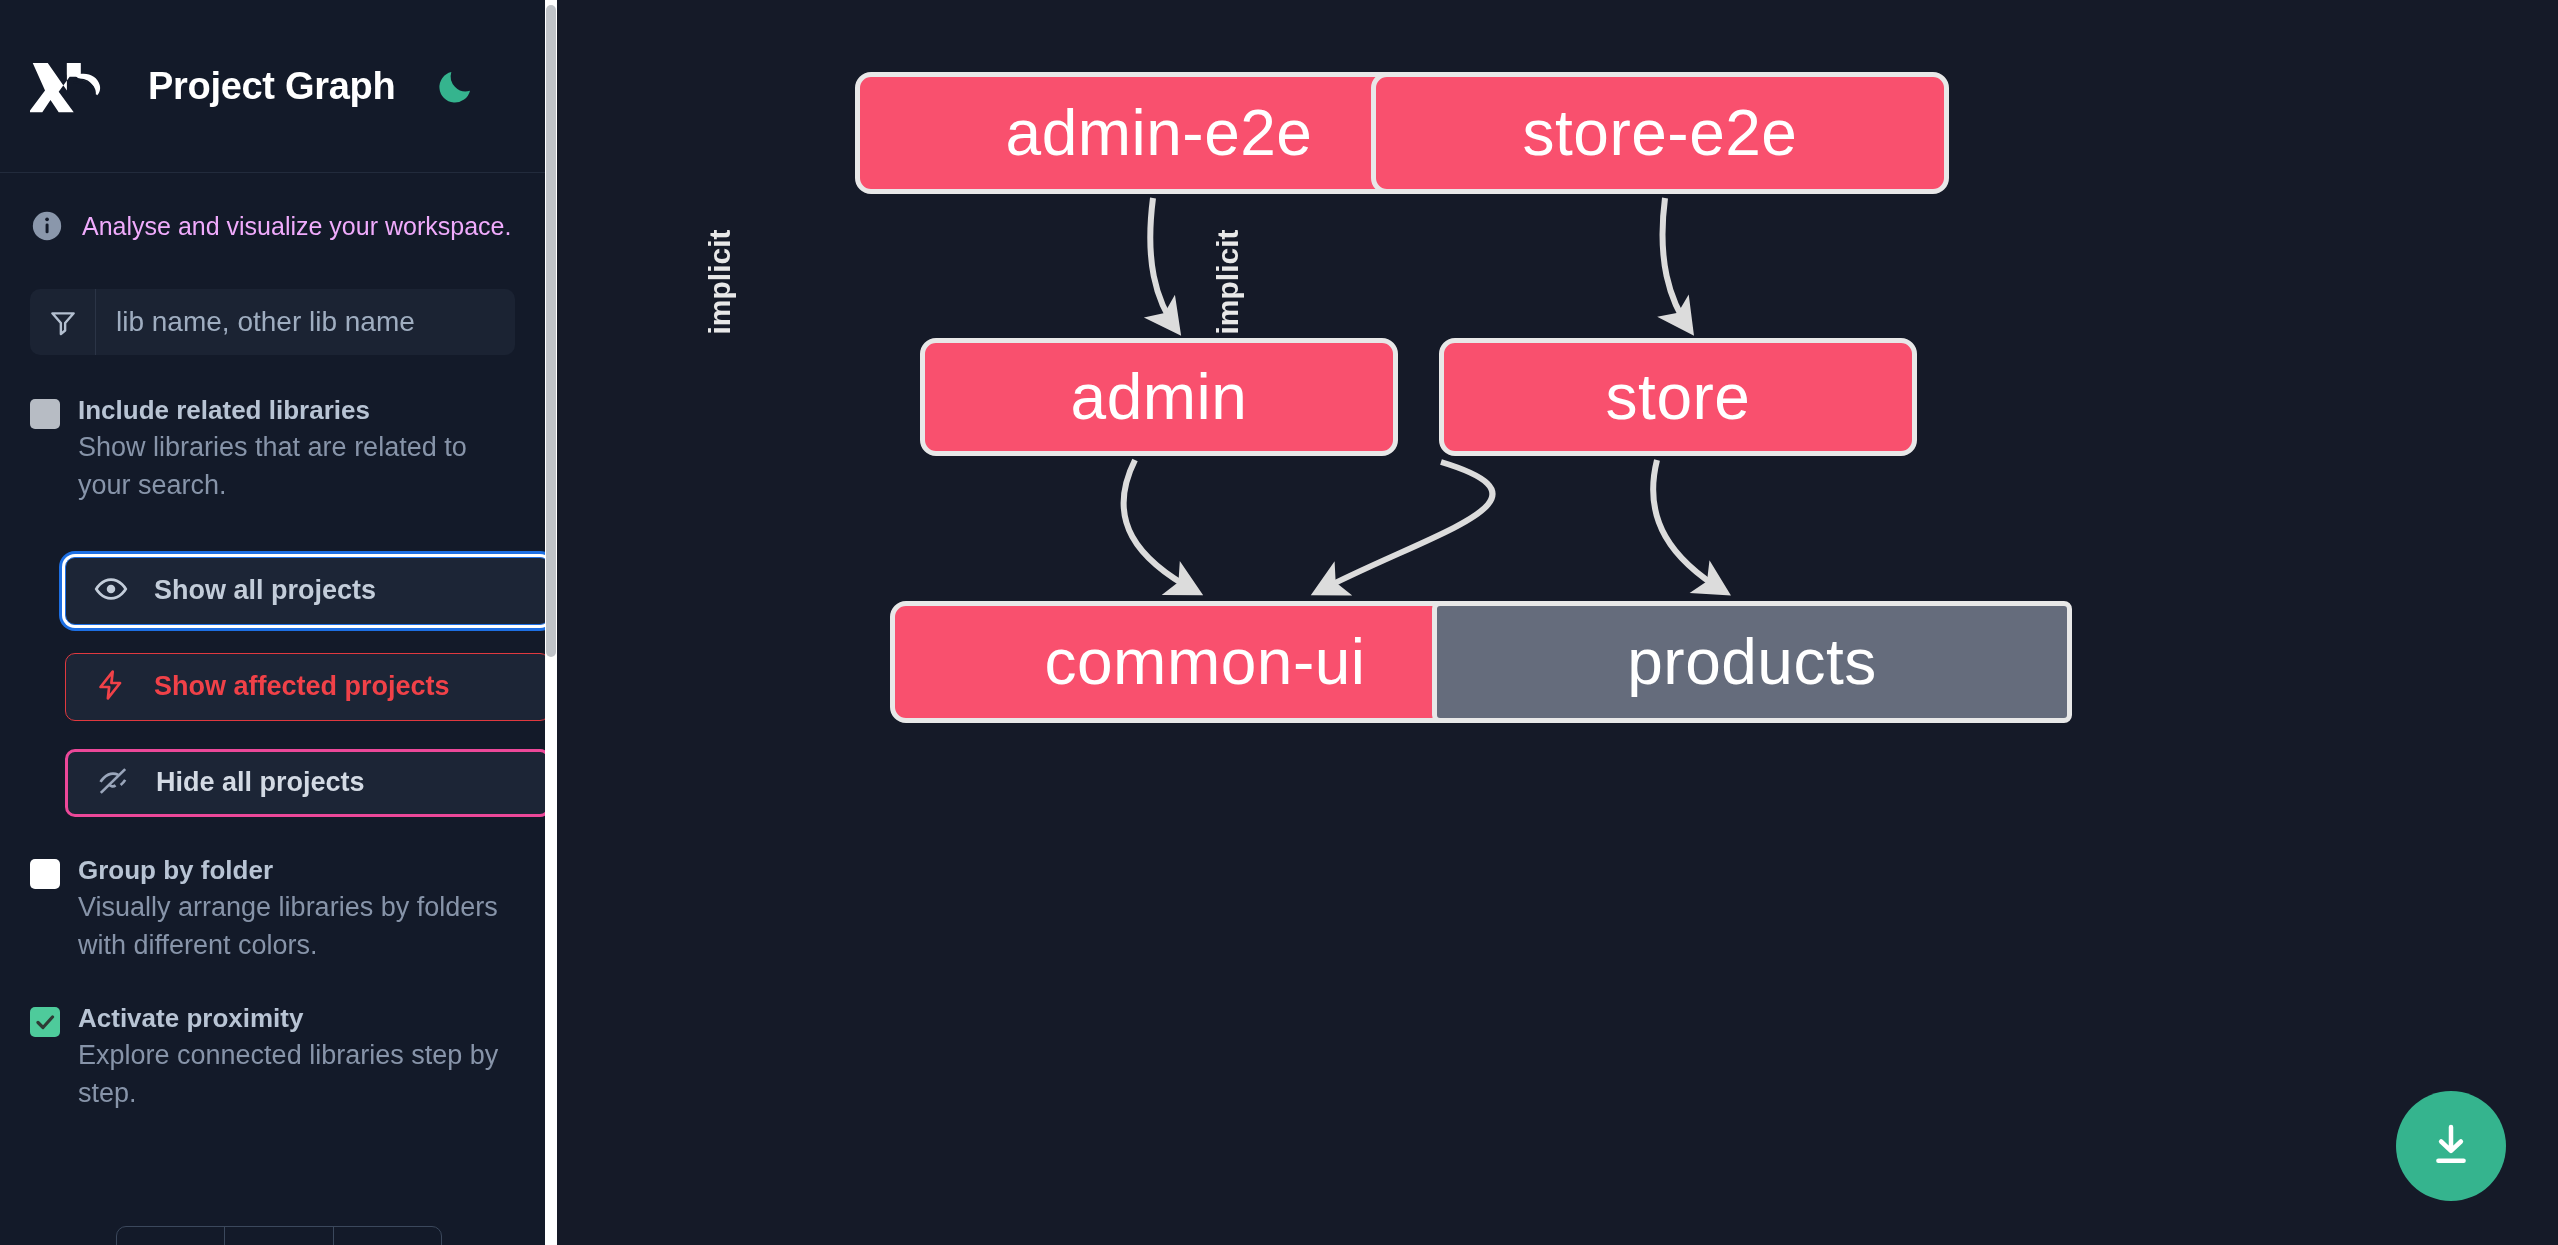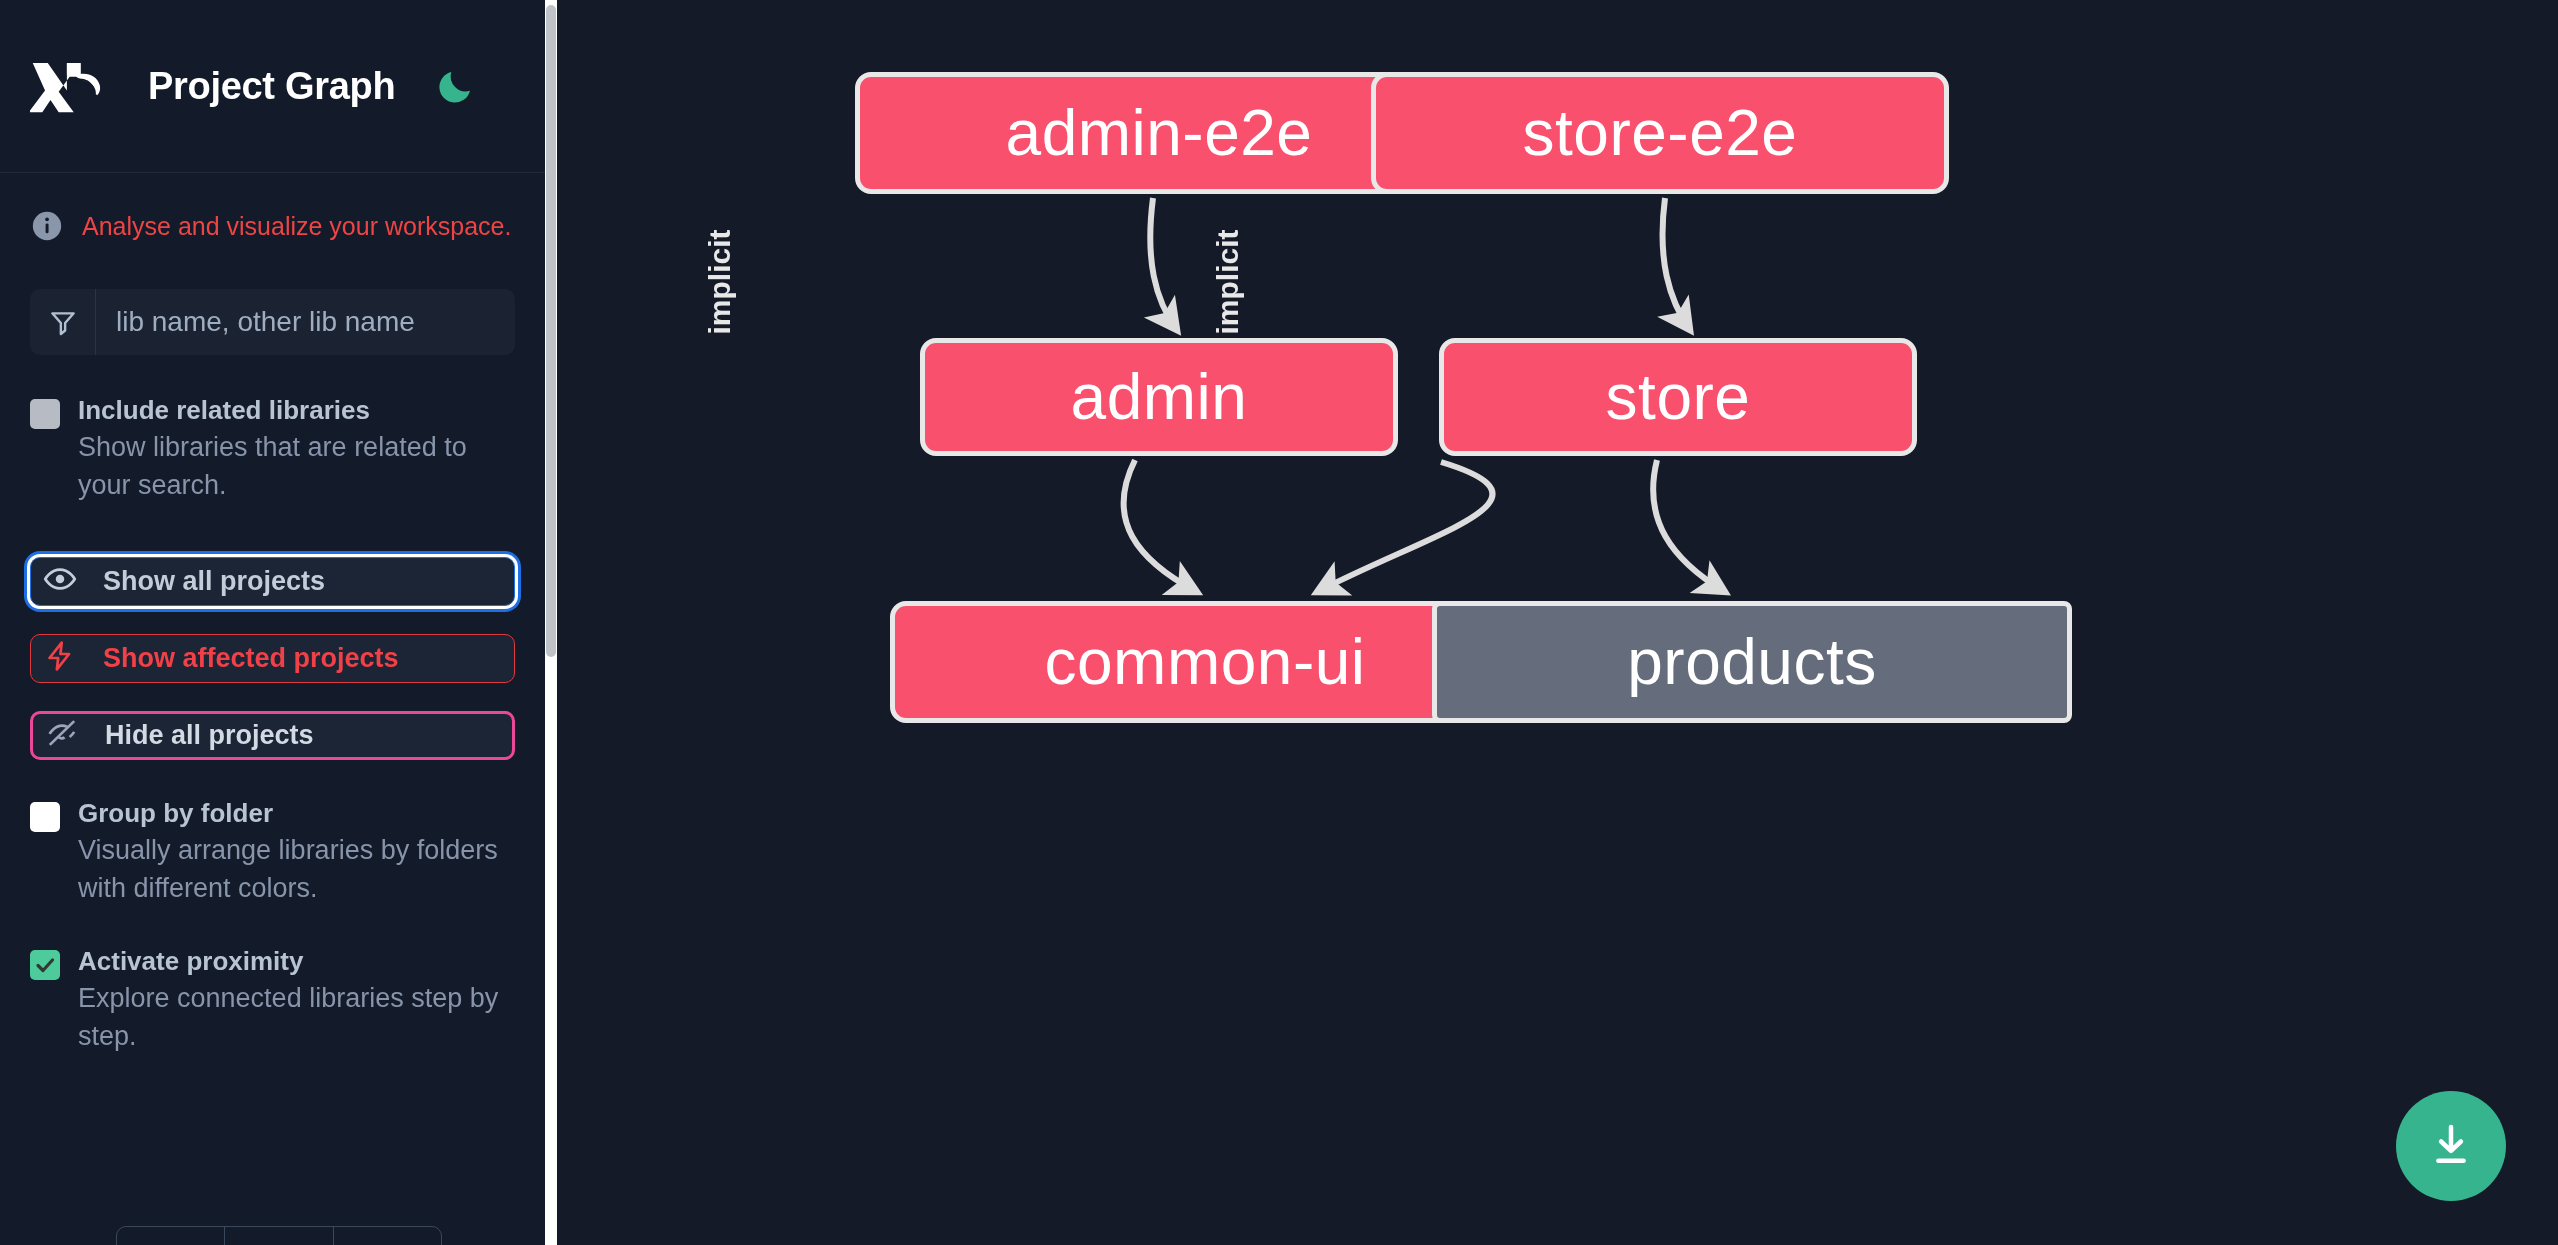--- a/index.html
+++ b/index.html
@@ -47,21 +47,21 @@
     cursor: pointer;
   }
 
   
   .tagline-row {
     display: flex; align-items: center;
     padding: 36px 30px 0 30px;
     gap: 18px;
   }
   .info-icon { width: 34px; height: 34px; flex: 0 0 auto; }
-  .tagline-text { color: #ef4444; font-size: 25px; white-space: nowrap; text-align: center; }
+  .tagline-text { color: #f0abfc; font-size: 25px; white-space: nowrap; text-align: center; }
 
   
   .search-wrap {
     margin: 46px 30px 0 30px;
     height: 66px;
     background: #1b2333;
     border-radius: 10px;
     display: flex; align-items: stretch;
     overflow: hidden;
   }
@@ -92,28 +92,29 @@
   .chk.grey { background: #b7bcc4; }
   .chk.white { background: #ffffff; }
   .chk.green { background: #4ecb9b; }
   .chk-texts { display: flex; flex-direction: column; }
   .chk-label { color: #b8c4d4; font-size: 26px; font-weight: bold; line-height: 1.35; }
   .chk-desc  { color: #8794a9; font-size: 27px; line-height: 1.42; max-width: 460px; }
 
   
   .btn-stack { padding: 0 30px; margin-top: 52px; }
   .act-btn {
-    height: 49px; width: 100%;
+    height: 68px; width: 100%;
     border-radius: 10px;
     background: #1c2536;
     display: flex; align-items: center;
-    padding-left: 12px; gap: 26px;
+    padding-left: 28px; gap: 26px;
     margin-bottom: 28px;
     cursor: pointer;
     border: 1px solid transparent;
+    margin-left: 35px;
   }
   .act-btn .lbl { font-size: 27px; font-weight: bold; white-space: nowrap; }
   #btn-show-all {
     border-color: #1d6fe3;
     box-shadow: 0 0 0 3px #ffffff, 0 0 0 6px #1d6fe3;
   }
   #btn-show-all .lbl { color: #c3cdda; }
   #btn-affected { border-color: #e0393f; }
   #btn-affected .lbl { color: #f04148; }
   #btn-hide-all { border: 3px solid #ec4899; }

